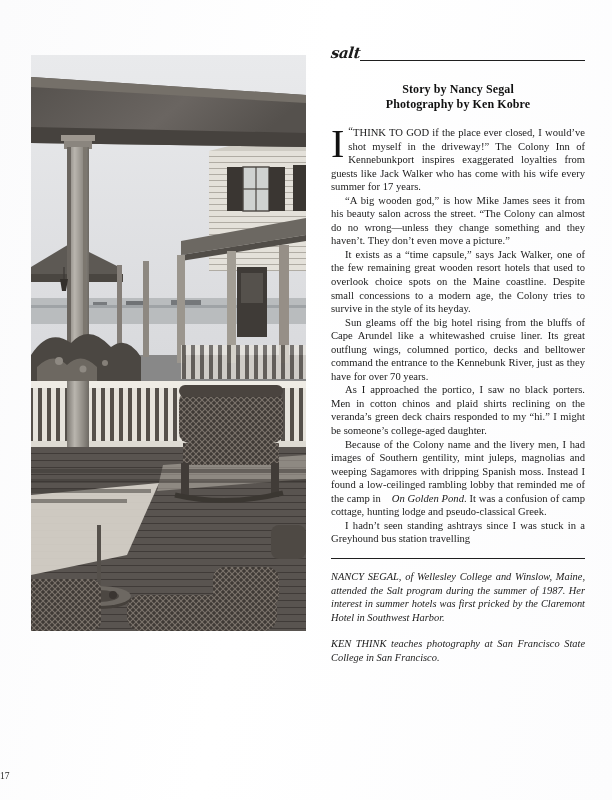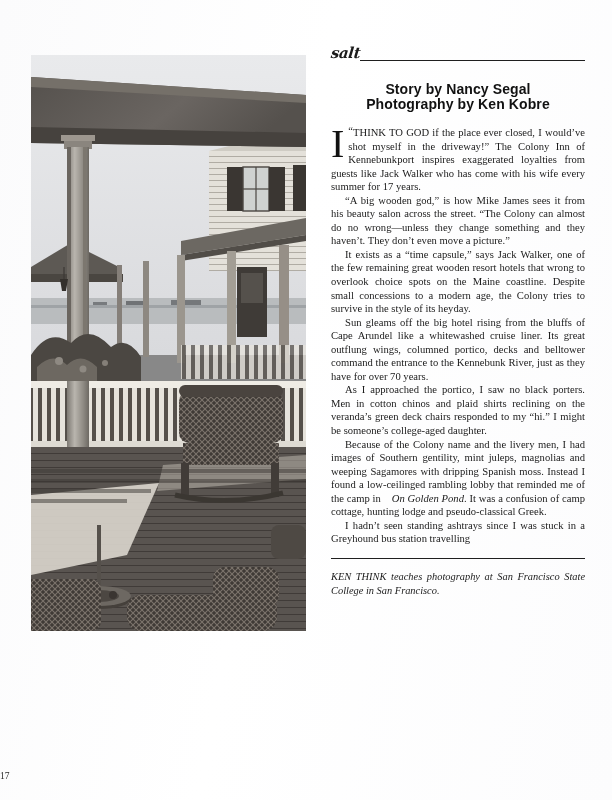--- a/index.html
+++ b/index.html
@@ -69,23 +69,23 @@
     background: #1f1f1f;
   }
 
   
   .bylines {
     text-align: center;
     margin-top: 12px;
     margin-bottom: 14px;
   }
   .byline {
-    font-family: Liberation Sans, sans-serif;
+    font-family: Liberation Serif, serif;
     font-weight: bold;
-    font-size: 14px;
+    font-size: 12px;
     line-height: 15px;
     color: #111;
     letter-spacing: 0.1px;
   }
 
   
   .body-text p {
     margin: 0;
     font-size: 10.6px;
     line-height: 13.55px;
@@ -300,28 +300,29 @@
 
     <div class="bylines">
       <div class="byline">Story by Nancy Segal</div>
       <div class="byline">Photography by Ken Kobre</div>
     </div>
 
     <div class="body-text">
       <p class="first"><span class="dropcap-open">“</span><span class="dropcap">I</span><span>THINK TO GOD if the place ever closed, I would’ve shot myself in the driveway!” The Colony Inn of Kennebunkport inspires exaggerated loyalties from guests like Jack Walker who has come with his wife every summer for 17 years.</span></p>
 
       <p>“A big wooden god,” is how Mike James sees it from his beauty salon across the street. “The Colony can almost do no wrong—unless they change something and they haven’t. They don’t even move a picture.”</p>
-      <p>It exists as a “time capsule,” says Jack Walker, one of the few remaining great wooden resort hotels that wrong to overlook choice spots on the Maine coastline. Despite small concessions to a modern age, the Colony tries to survive in the style of its heyday.</p>
+      <p>It exists as a “time capsule,” says Jack Walker, one of the few remaining great wooden resort hotels that used to overlook choice spots on the Maine coastline. Despite small concessions to a modern age, the Colony tries to survive in the style of its heyday.</p>
       <p>Sun gleams off the big hotel rising from the bluffs of Cape Arundel like a whitewashed cruise liner. Its great outflung wings, columned portico, decks and belltower command the entrance to the Kennebunk River, just as they have for over 70 years.</p>
       <p>As I approached the portico, I saw no black porters. Men in cotton chinos and plaid shirts reclining on the veranda’s green deck chairs responded to my “hi.” I might be someone’s college-aged daughter.</p>
 
       <p><span>Because of the Colony name and the livery men, I had images of Southern gentility, mint juleps, magnolias and weeping Sagamores with dripping Spanish moss. Instead I found a low-ceilinged rambling lobby that reminded me of the camp in </span><em>On Golden Pond</em><span>. It was a confusion of camp cottage, hunting lodge and pseudo-classical Greek.</span></p>
 
       <p> I hadn’t seen standing ashtrays since I was stuck in a Greyhound bus station travelling</p>
     </div>
 
     <div class="bio-rule"></div>
 
+    <p class="bio">NANCY SEGAL, of Wellesley College and Winslow, Maine, attended the Salt program during the summer of 1987. Her interest in summer hotels was first pricked by the Claremont Hotel in Southwest Harbor.</p>
     <p class="bio">KEN THINK teaches photography at San Francisco State College in San Francisco.</p>
   </div>
 
   <div class="page-number">17</div>
 </div>
 
 </body></html>

